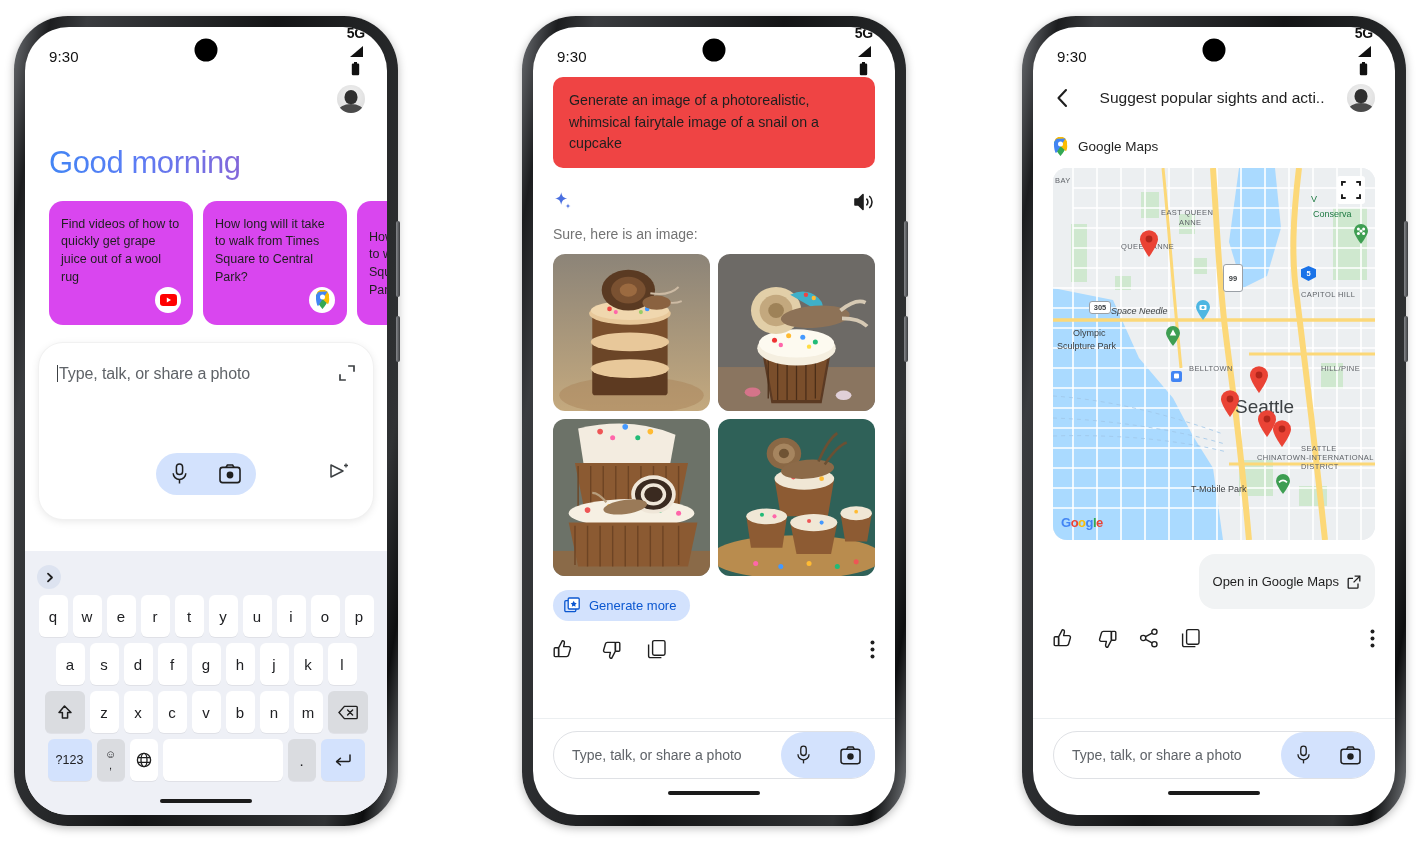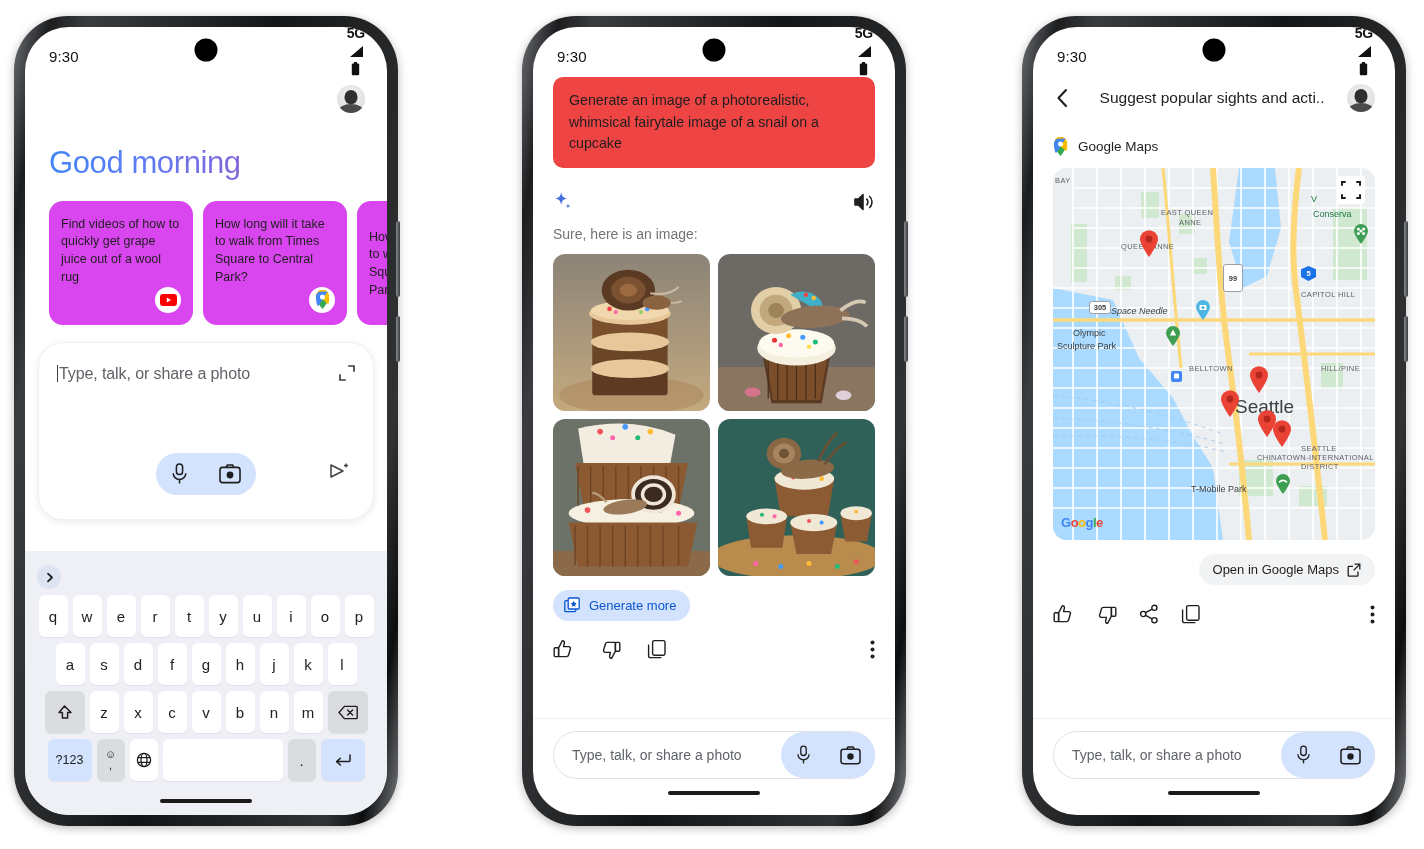--- a/index.html
+++ b/index.html
@@ -153,21 +153,21 @@
   .gen-img { width: 100%; aspect-ratio: 1/1; border-radius: 12px; overflow: hidden; position: relative; }
 
   .chip {
     display: inline-flex; align-items: center; gap: 8px;
     background: #d3e2fd; color: #0b57d0; border-radius: 16px;
     padding: 7px 14px 7px 11px; font-size: 13px; margin-top: 14px;
   }
   .chip-gray {
     display:inline-flex; align-items:center; gap:8px;
     background:#f1f3f4; color:#1f1f1f; border-radius:16px;
-    padding:8px 14px; font-size:13px;
+    padding:20px 14px; font-size:13px;
   }
   .actions { display: flex; align-items: center; gap: 26px; margin-top: 14px; height: 30px;}
   .actions .spacer { flex: 1; }
 
   .bottom-bar {
     flex: 0 0 auto; border-top: 1px solid #eceff1; padding: 12px 20px 8px 20px;
   }
   .inputpill {
     height: 48px; border-radius: 24px; border: 1px solid #dfe1e5;
     display: flex; align-items: center; padding-left: 18px; position: relative;

